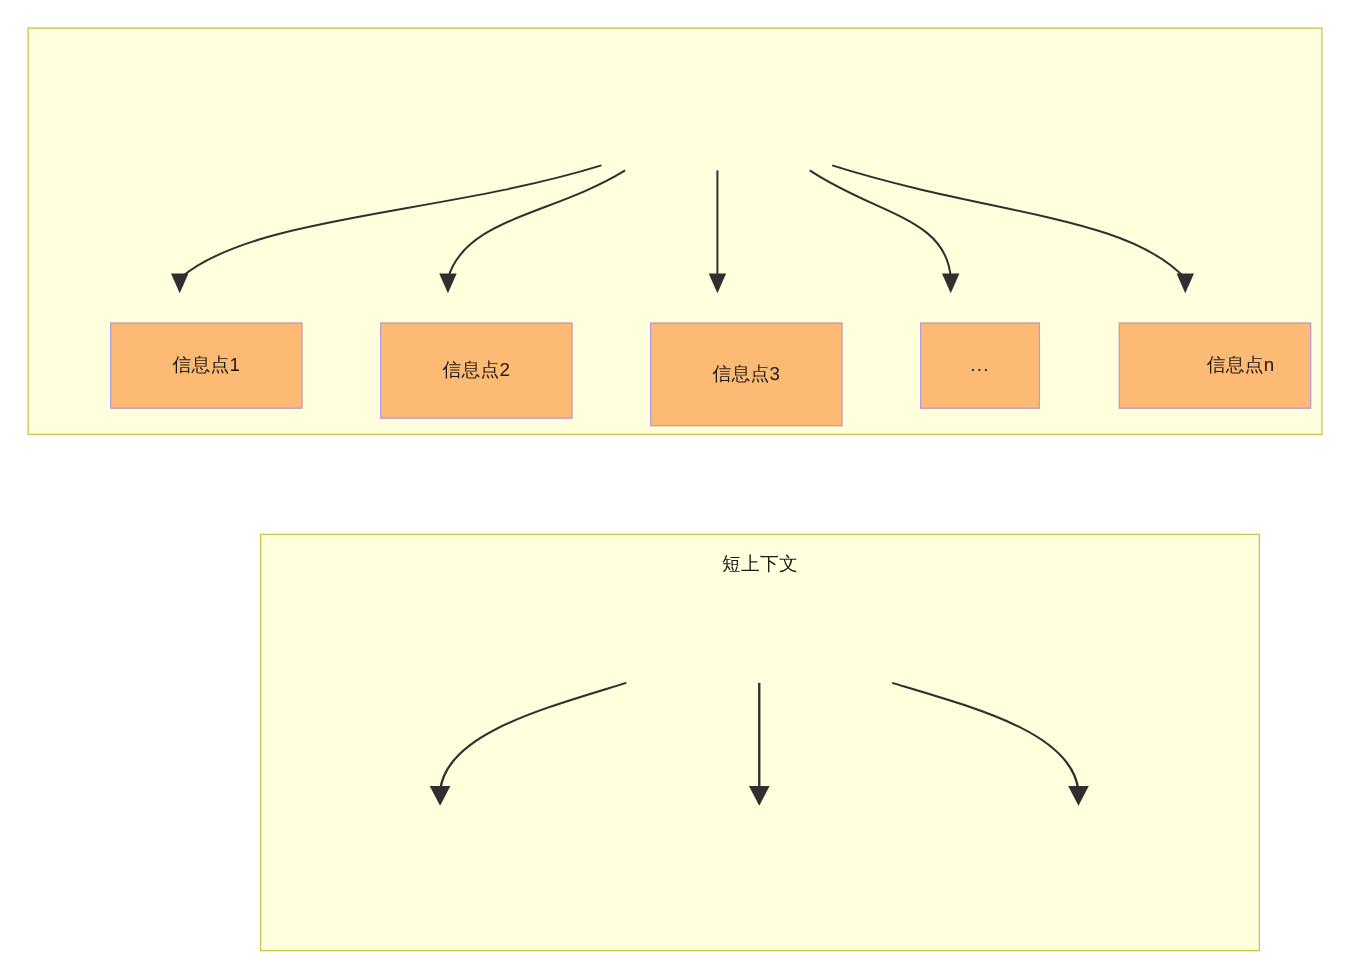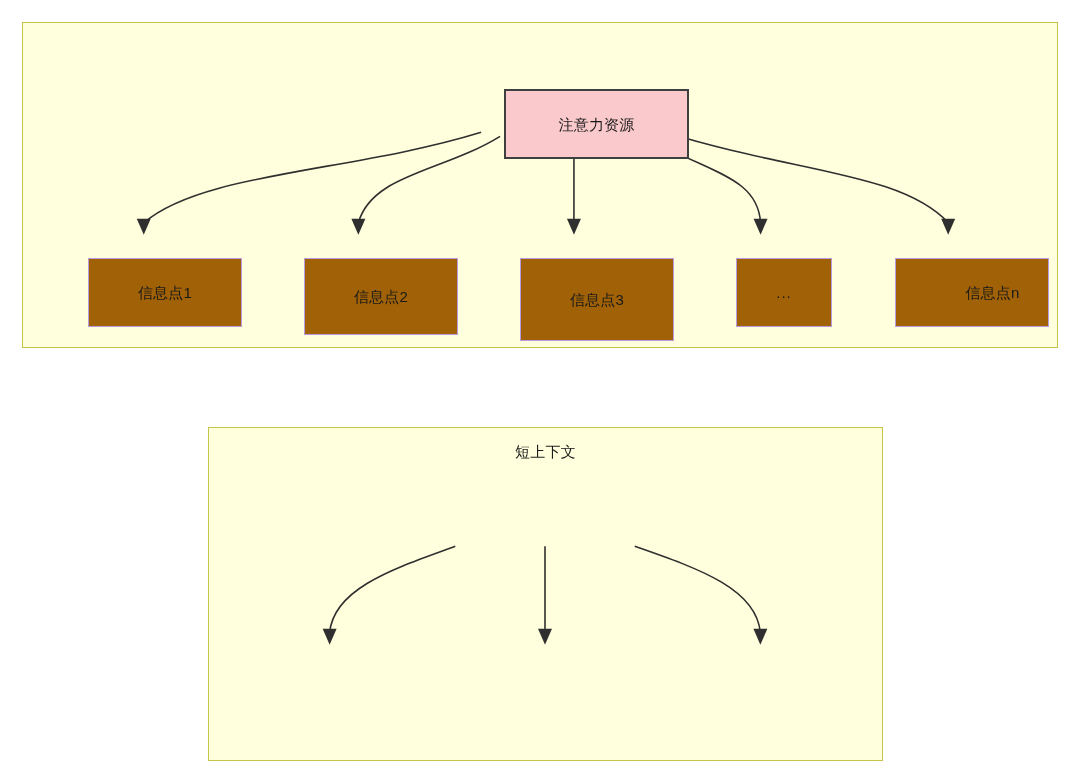--- a/index.html
+++ b/index.html
@@ -25,21 +25,21 @@
   }
   #panel-long {
     left: 22px;
     top: 22px;
     width: 1036px;
     height: 326px;
   }
   #panel-short {
     left: 208px;
     top: 427px;
-    width: 675px;
+    width: 800px;
     height: 334px;
   }
 
   
   .panel-title {
     position: absolute;
     left: 0;
     right: 0;
     text-align: center;
     font-size: 15px;
@@ -83,21 +83,21 @@
     line-height: 1;
     letter-spacing: 0.2px;
     user-select: none;
   }
   .node-root {
     border: 2px solid #3f3f3f;
   }
   .node-root.pink   { background: #f9c9cb; }
 
   .node-leaf {
-    background: #a16207;
+    background: #fdba74;
     border: 1.4px solid #b79ae0;
   }
 
   
   #root-long {
     left: 481px;
     top: 66px;
     width: 185px;
     height: 70px;
   }
@@ -140,23 +140,20 @@
       <path class="edge-path" d="M 626 114 C 680 150, 736 152, 739 201"></path>
       <polygon class="edge-head" points="739,213 732,197 746,197"></polygon>
     </g>
 
     <g>
       <path class="edge-path" d="M 644 110 C 770 150, 880 150, 927 201"></path>
       <polygon class="edge-head" points="927,213 920,197 934,197"></polygon>
     </g>
   </svg>
 
-  <div class="node node-root pink" id="root-long">
-    <span>注意力资源</span>
-  </div>
 
   <div class="node node-leaf" id="leaf-l1">
     <span>信息点1</span>
   </div>
   <div class="node node-leaf" id="leaf-l2">
     <span>信息点2</span>
   </div>
   <div class="node node-leaf" id="leaf-l3">
     <span>信息点3</span>
   </div>

